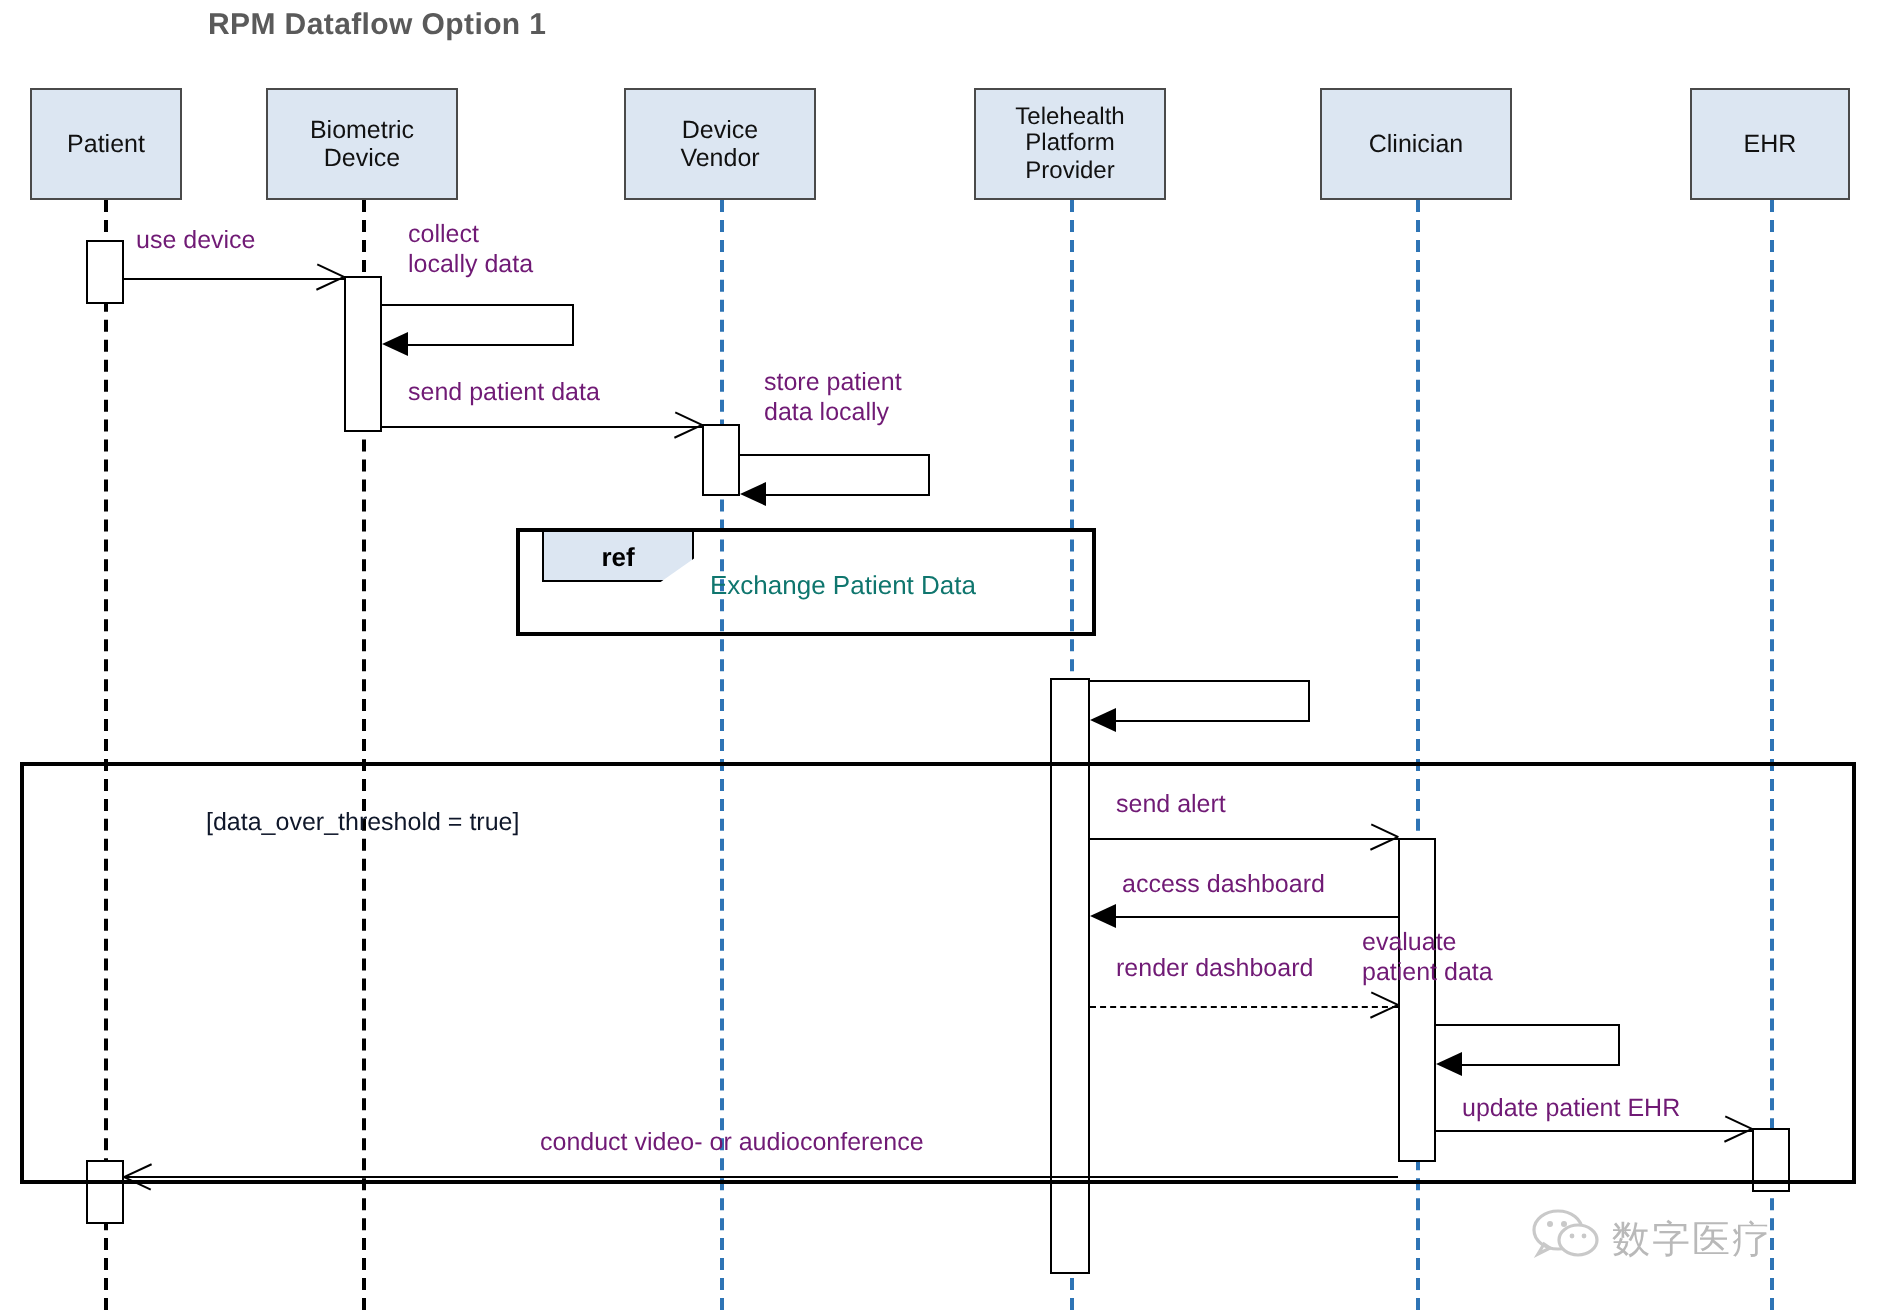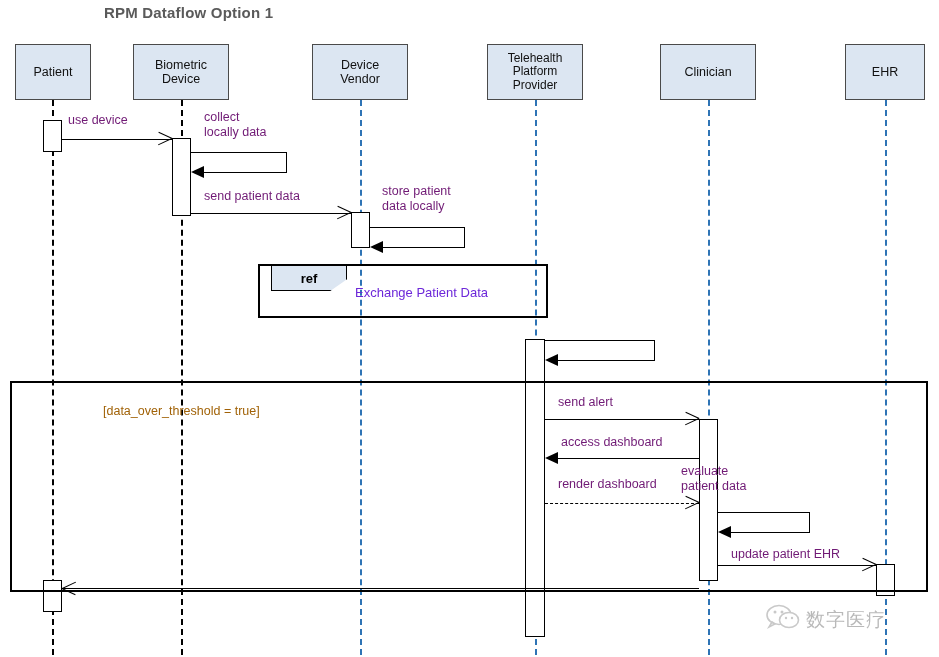--- a/index.html
+++ b/index.html
@@ -35,22 +35,22 @@
   .ah-fl{border-top:6px solid transparent;border-bottom:6px solid transparent;border-right:13px solid #000;}
   
   .ah-open{position:absolute;width:0;height:0;}
   .ah-open i{position:absolute;display:block;width:15px;height:0;border-top:1.7px solid #000;transform-origin:0 0;}
 
   
   .frag{position:absolute;border:2px solid #000;box-sizing:border-box;background:transparent;}
   .fragtag{position:absolute;background:#dce6f2;border:1.8px solid #000;box-sizing:border-box;
            font-size:13px;font-weight:bold;display:flex;align-items:center;padding-left:20px;color:#000;
            clip-path:polygon(0 0,100% 0,100% 55%,78% 100%,0 100%);}
-  .fragguard{position:absolute;font-size:12.5px;color:#a16207;white-space:pre;}
-  .fragname{position:absolute;font-size:13px;color:#6d28d9;white-space:pre;}
+  .fragguard{position:absolute;font-size:12.5px;color:#0f172a;white-space:pre;}
+  .fragname{position:absolute;font-size:13px;color:#0f766e;white-space:pre;}
 
   .wm{position:absolute;font-size:19px;color:#b9b9b9;white-space:pre;letter-spacing:1px;
       font-family:"DejaVu Sans",sans-serif;}
   .wm-ic{position:absolute;width:34px;height:26px;}
 </style>
 </head>
 <body>
 
 <div id="stage">
 
@@ -164,20 +164,21 @@
     <i style="transform:rotate(-155deg);"></i>
       <i style="transform:rotate(155deg);"></i>
   </div>
   <div class="mlabel" style="left:731px;top:547px;">update patient EHR</div>
 
   <div class="mline" style="left:62px;top:588px;width:637px;"></div>
   <div class="ah-open" style="left:62px;top:588px;">
     <i style="transform:rotate(-25deg);"></i>
       <i style="transform:rotate(25deg);"></i>
   </div>
+  <div class="mlabel" style="left:270px;top:564px;">conduct video- or audioconference</div>
 
   <div class="wm-ic" style="left:766px;top:604px;">
     <svg width="34" height="26" viewBox="0 0 34 26">
       <ellipse cx="13" cy="11" rx="12" ry="9.5" fill="none" stroke="#c9c9c9" stroke-width="1.6"></ellipse>
       <path d="M6 18 L3 23 L9 20 Z" fill="none" stroke="#c9c9c9" stroke-width="1.6"></path>
       <ellipse cx="23" cy="16" rx="9.5" ry="7.5" fill="#ffffff" stroke="#c9c9c9" stroke-width="1.6"></ellipse>
       <circle cx="9" cy="8" r="1.5" fill="#c9c9c9"></circle>
       <circle cx="16" cy="8" r="1.5" fill="#c9c9c9"></circle>
       <circle cx="20" cy="14" r="1.2" fill="#c9c9c9"></circle>
       <circle cx="26" cy="14" r="1.2" fill="#c9c9c9"></circle>

